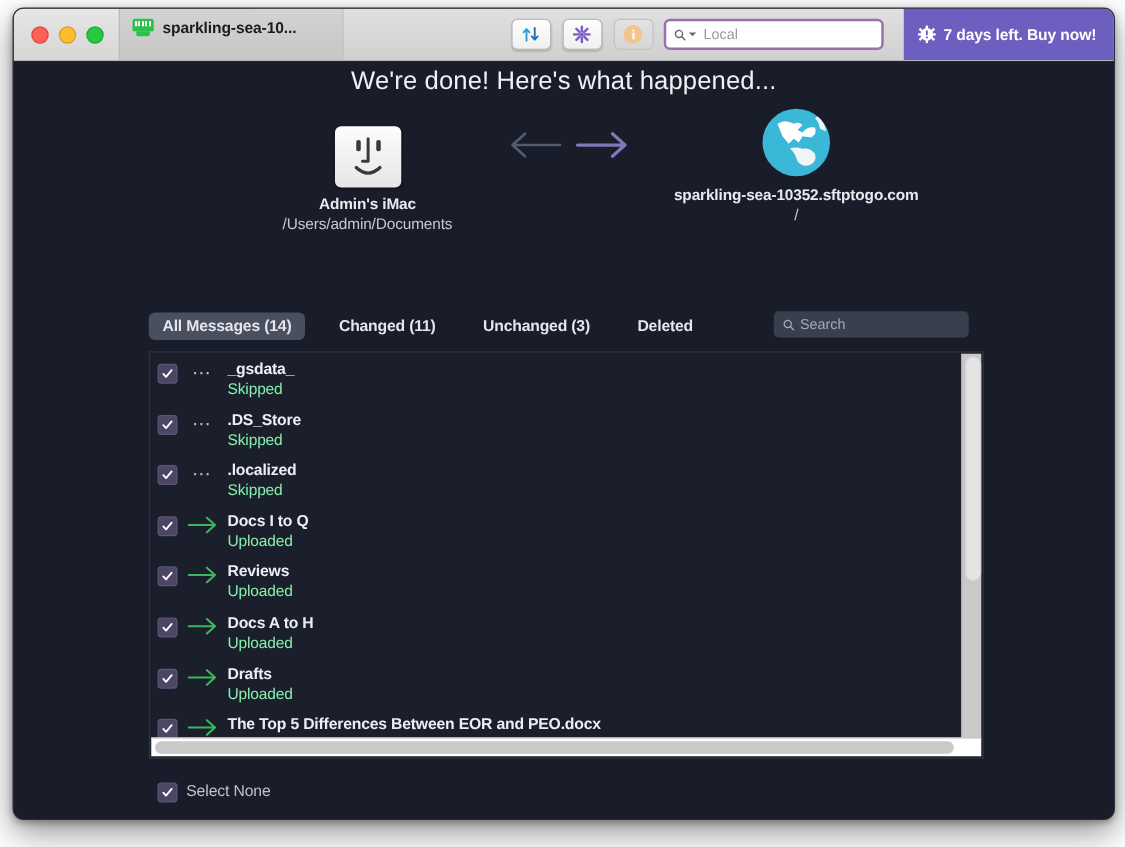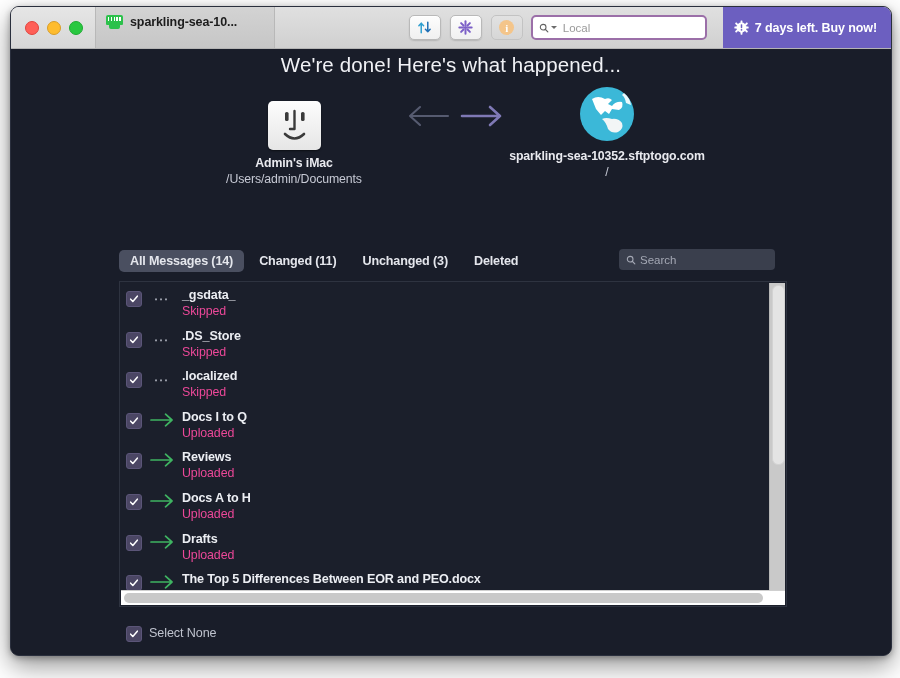--- a/index.html
+++ b/index.html
@@ -151,21 +151,21 @@
   .endpoint { position: absolute; text-align: center; }
   .endpoint .labels { margin-top: 6px; }
   .endpoint .name {
     color: #e9eaef; font-size: 12.3px; font-weight: bold; letter-spacing: -0.1px;
   }
   .endpoint .path {
     color: #c6c9d4; font-size: 12.3px; margin-top: 2px; letter-spacing: -0.1px;
   }
 
   .ep-local { left: 128px; top: 16px; width: 310px; }
-  .ep-remote { left: 446px; top: 0; width: 300px; }
+  .ep-remote { left: 476px; top: 0; width: 300px; }
 
   .finder-icon {
     width: 53px; height: 49px; margin: 0 auto;
     background: linear-gradient(#fdfdfd, #e6e6e6);
     border-radius: 5px;
     box-shadow: 0 1px 2px rgba(0,0,0,0.5);
     position: relative;
   }
   .globe-icon { width: 58px; height: 58px; margin: 0 auto; display: block; }
 
@@ -176,21 +176,21 @@
 
   
   .panel {
     position: absolute;
     left: 108px; top: 200px;
     width: 668px;
   }
   .tabsrow {
     display: flex; align-items: center;
     height: 24px;
-    gap: 4px;
+    gap: 16px;
     position: relative;
   }
   .ltab {
     font-size: 12.6px; color: #e4e6ec; font-weight: bold;
     padding: 4px 11px; border-radius: 5px; letter-spacing: -0.15px;
     white-space: nowrap;
   }
   .ltab.active { background: #4a4f60; }
   .list-search {
     position: absolute; right: 12px; top: 0;
@@ -230,21 +230,21 @@
     width: 40px; flex: 0 0 auto; text-align: center; margin-top: 2px;
   }
   .dots-ico { color: #b9bcc7; font-size: 15px; letter-spacing: 2px; line-height: 14px; }
   .arrow-ico { display: inline-block; }
   .row-text { flex: 1; min-width: 0; }
   .row-name {
     color: #eceef3; font-size: 12.6px; font-weight: bold;
     letter-spacing: -0.15px; white-space: nowrap; line-height: 15px;
   }
   .row-status {
-    color: #ec4899; font-size: 12.4px; letter-spacing: -0.1px;
+    color: #86efac; font-size: 12.4px; letter-spacing: -0.1px;
     line-height: 15px; margin-top: 1px;
   }
 
   .vscroll {
     position: absolute; right: 1px; top: 1px;
     width: 15px; bottom: 16px;
     background: #c9c9c9;
     border-left: 1px solid #b7b7b7;
   }
   .vthumb {

